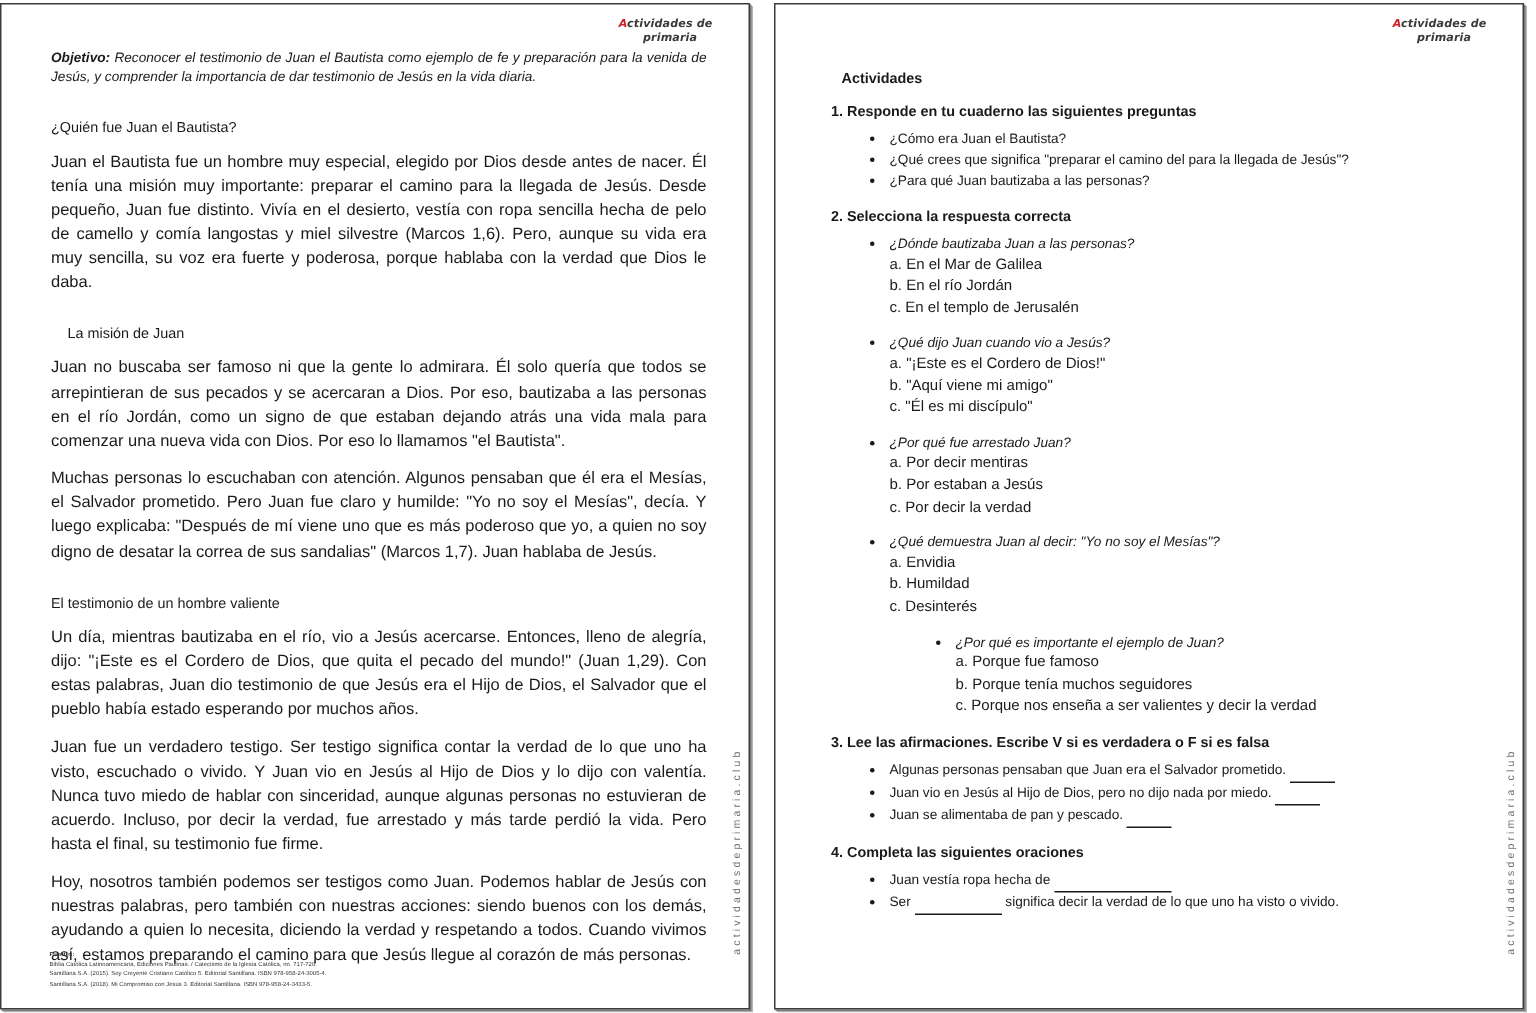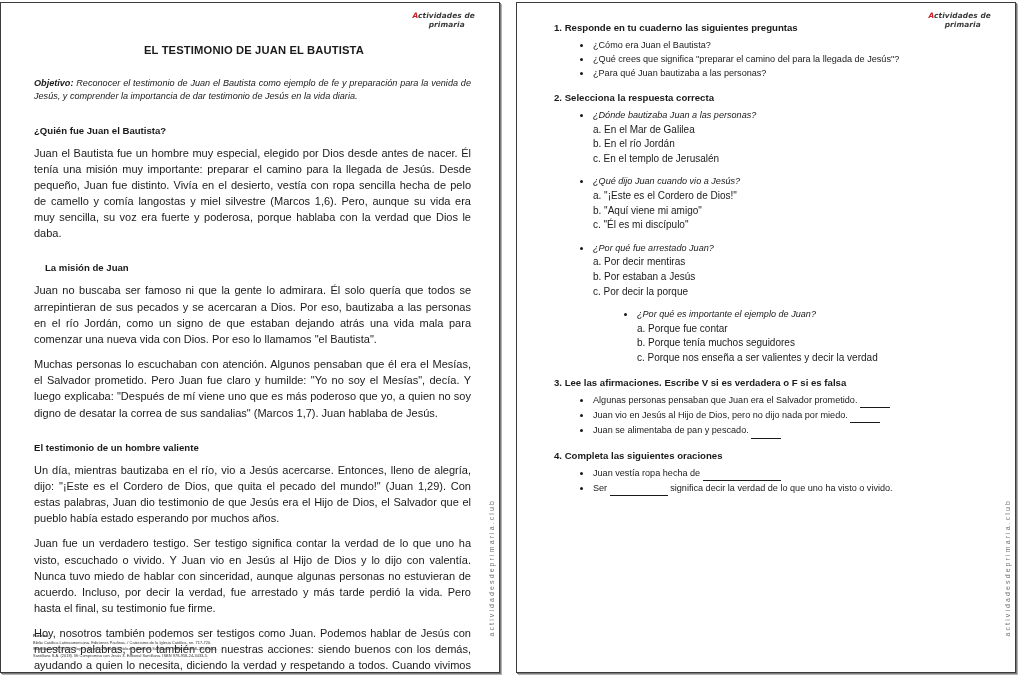--- a/index.html
+++ b/index.html
@@ -93,21 +93,21 @@
     text-align: justify;
     color: #1a1a1a;
   }
   .objective .obj-label {
     font-weight: 700;
     font-style: italic;
   }
   .sec-head {
     margin: 21px 0 0 3px;
     font-size: 9.6px;
-    font-weight: 700;
+    font-weight: 400;
     color: #1a1a1a;
   }
   .sec-head.indent { margin-left: 14px; }
   .para {
     margin: 9px 6px 0 3px;
     font-size: 11px;
     line-height: 1.47;
     text-align: justify;
     color: #1a1a1a;
   }
@@ -185,21 +185,20 @@
 <div class="workspace">
 
   <div class="page">
     <div class="page-inner">
 
       <div class="brand">
         <span><span class="brand-a">A</span><span>ctividades de</span></span>
         <span class="brand-line2">primaria</span>
       </div>
 
-      <div class="doc-title">EL TESTIMONIO DE JUAN EL BAUTISTA</div>
 
       <div class="objective"><span class="obj-label">Objetivo:</span><span> Reconocer el testimonio de Juan el Bautista como ejemplo de fe y preparación para la venida de Jesús, y comprender la importancia de dar testimonio de Jesús en la vida diaria.</span></div>
 
       <div class="sec-head">¿Quién fue Juan el Bautista?</div>
       <div class="para">Juan el Bautista fue un hombre muy especial, elegido por Dios desde antes de nacer. Él tenía una misión muy importante: preparar el camino para la llegada de Jesús. Desde pequeño, Juan fue distinto. Vivía en el desierto, vestía con ropa sencilla hecha de pelo de camello y comía langostas y miel silvestre (Marcos 1,6). Pero, aunque su vida era muy sencilla, su voz era fuerte y poderosa, porque hablaba con la verdad que Dios le daba.</div>
 
       <div class="sec-head indent">La misión de Juan</div>
       <div class="para">Juan no buscaba ser famoso ni que la gente lo admirara. Él solo quería que todos se arrepintieran de sus pecados y se acercaran a Dios. Por eso, bautizaba a las personas en el río Jordán, como un signo de que estaban dejando atrás una vida mala para comenzar una nueva vida con Dios. Por eso lo llamamos "el Bautista".</div>
       <div class="para tight">Muchas personas lo escuchaban con atención. Algunos pensaban que él era el Mesías, el Salvador prometido. Pero Juan fue claro y humilde: "Yo no soy el Mesías", decía. Y luego explicaba: "Después de mí viene uno que es más poderoso que yo, a quien no soy digno de desatar la correa de sus sandalias" (Marcos 1,7). Juan hablaba de Jesús.</div>
 
@@ -220,20 +219,21 @@
   </div>
 
   <div class="page">
     <div class="page-inner">
 
       <div class="brand">
         <span><span class="brand-a">A</span><span>ctividades de</span></span>
         <span class="brand-line2">primaria</span>
       </div>
 
+      <div class="act-title">Actividades</div>
 
       <div class="act-num">1. Responde en tu cuaderno las siguientes preguntas</div>
       <ul class="bullets">
         <li>¿Cómo era Juan el Bautista?</li>
         <li>¿Qué crees que significa "preparar el camino del para la llegada de Jesús"?</li>
         <li>¿Para qué Juan bautizaba a las personas?</li>
       </ul>
 
       <div class="act-num">2. Selecciona la respuesta correcta</div>
       <ul class="bullets spaced">
@@ -251,27 +251,35 @@
             <li>a. "¡Este es el Cordero de Dios!"</li>
             <li>b. "Aquí viene mi amigo"</li>
             <li>c. "Él es mi discípulo"</li>
           </ul>
         </li>
         <li>
           <span class="q-text">¿Por qué fue arrestado Juan?</span>
           <ul class="opts">
             <li>a. Por decir mentiras</li>
             <li>b. Por estaban a Jesús</li>
-            <li>c. Por decir la porque</li>
+            <li>c. Por decir la verdad</li>
+          </ul>
+        </li>
+        <li>
+          <span class="q-text">¿Qué demuestra Juan al decir: "Yo no soy el Mesías"?</span>
+          <ul class="opts">
+            <li>a. Envidia</li>
+            <li>b. Humildad</li>
+            <li>c. Desinterés</li>
           </ul>
         </li>
         <li>
           <span class="q-text">¿Por qué es importante el ejemplo de Juan?</span>
           <ul class="opts">
-            <li>a. Porque fue contar</li>
+            <li>a. Porque fue famoso</li>
             <li>b. Porque tenía muchos seguidores</li>
             <li>c. Porque nos enseña a ser valientes y decir la verdad</li>
           </ul>
         </li>
       </ul>
 
       <div class="act-num">3. Lee las afirmaciones. Escribe V si es verdadera o F si es falsa</div>
       <ul class="bullets">
         <li><span>Algunas personas pensaban que Juan era el Salvador prometido.</span> <span class="blank-line" style="width:30px">&nbsp;</span></li>
         <li><span>Juan vio en Jesús al Hijo de Dios, pero no dijo nada por miedo.</span> <span class="blank-line" style="width:30px">&nbsp;</span></li>

